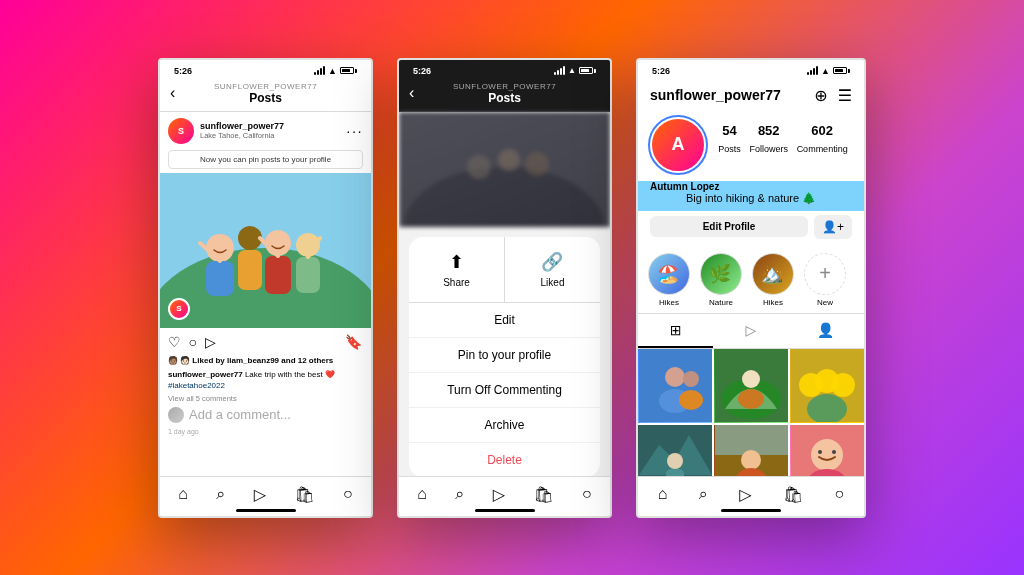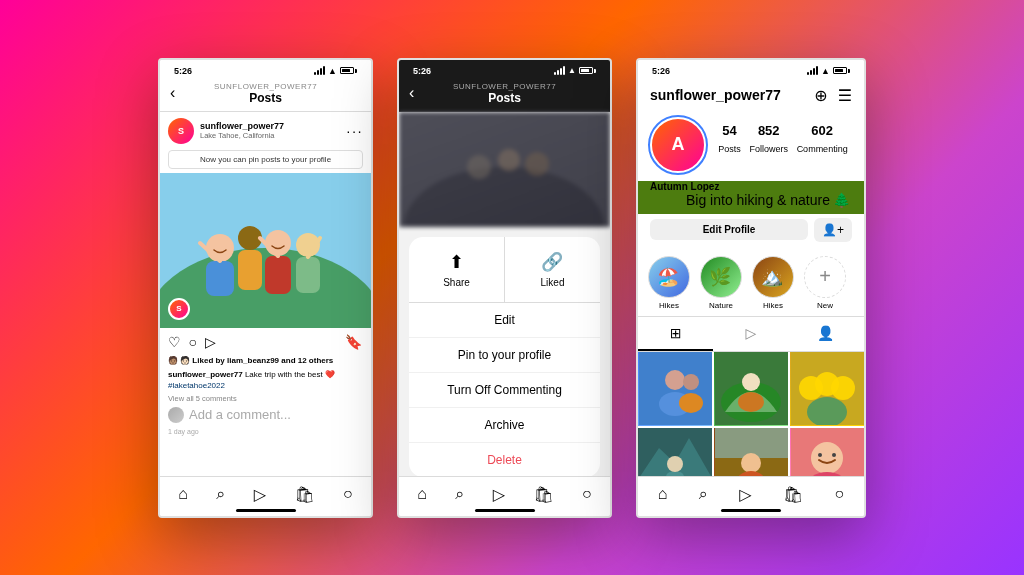--- a/index.html
+++ b/index.html
@@ -384,31 +384,31 @@
       display: block;
     }
 
     .stat-label {
       font-size: 9px;
       color: #000;
     }
 
     .profile-bio {
       padding: 0 12px 6px;
-      background: #4d7c0f;
+      background: #7dd3fc;
     }
 
     .bio-name {
       font-size: 10px;
       font-weight: 700;
       color: #000;
     }
 
     .bio-text {
-      font-size: 14px;
+      font-size: 11px;
       color: #000;
       padding-left: 36px;
     }
 
     .edit-profile-row {
       display: flex;
       padding: 4px 12px 8px;
       background: #fff;
       gap: 6px;
       align-items: center;

